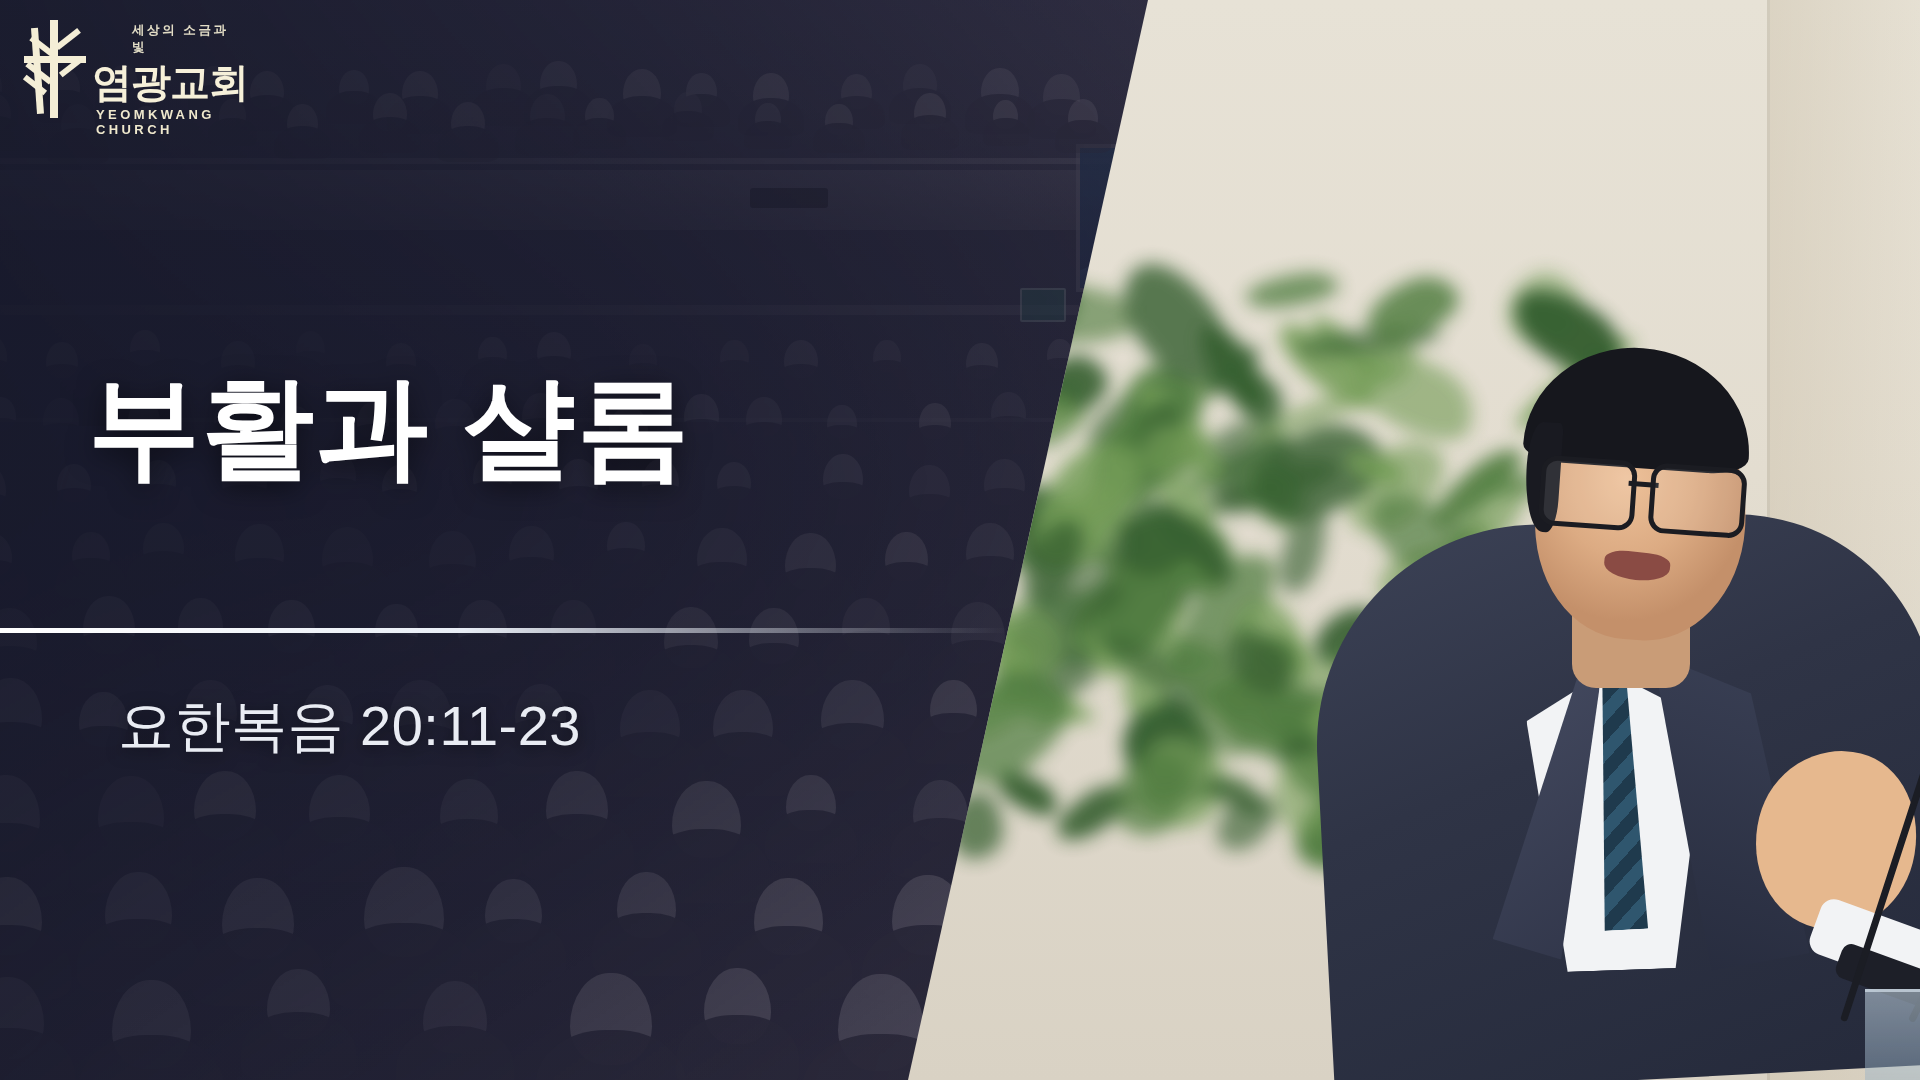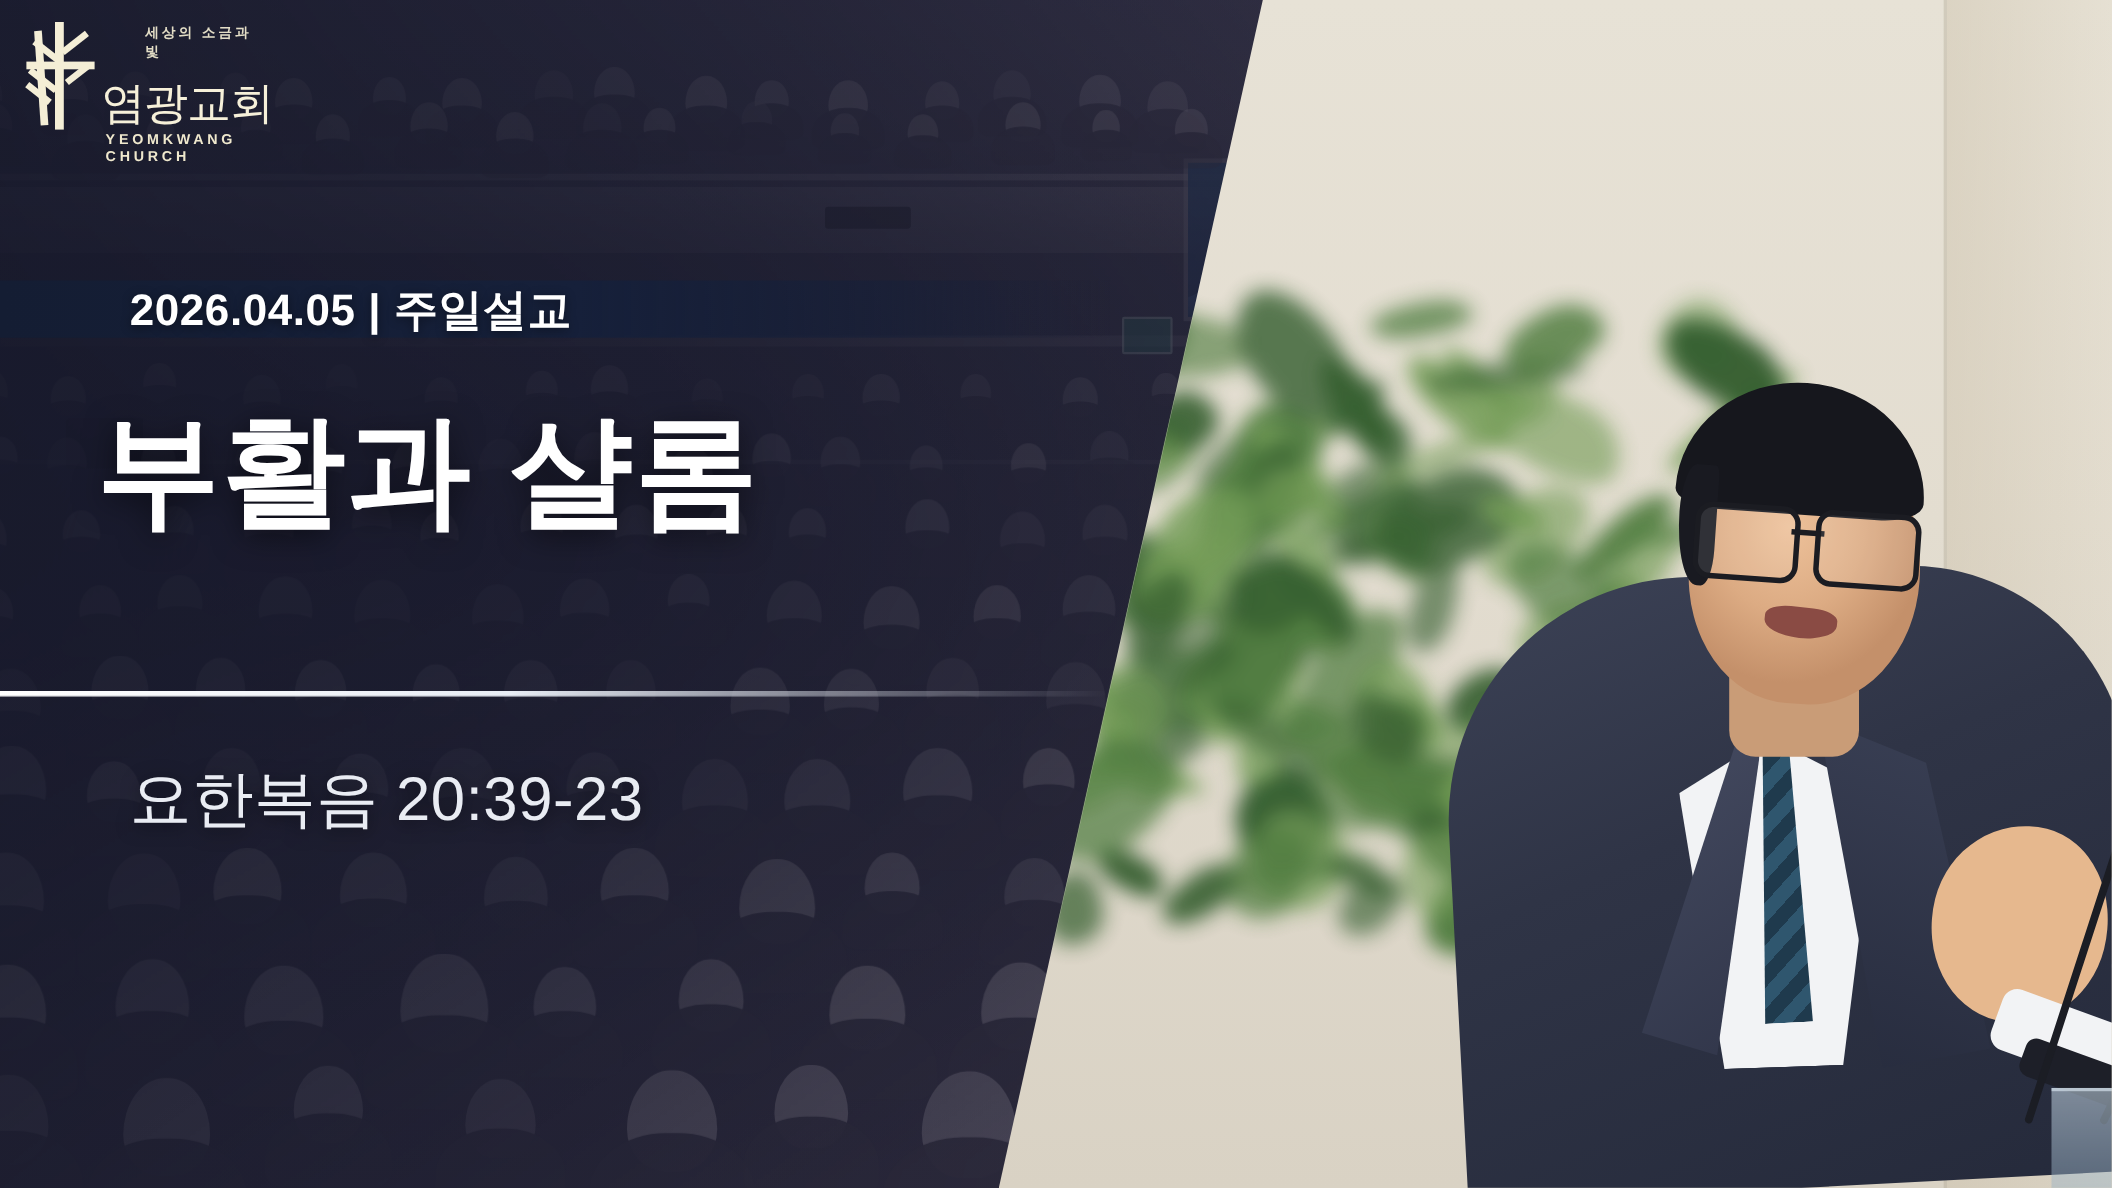--- a/index.html
+++ b/index.html
@@ -185,21 +185,21 @@
 
   
   .logo{position:absolute;left:18px;top:14px;width:230px;height:110px;}
   .logo-mark{position:absolute;left:0;top:0;width:74px;height:104px;}
   .logo-words{position:absolute;left:74px;top:8px;}
   .logo-tag{
     color:#f2ecd2;font-size:12.5px;font-weight:700;letter-spacing:2.6px;
     margin-left:40px;opacity:.93;
   }
   .logo-name{
-    color:#f6f0d9;font-size:40px;font-weight:400;letter-spacing:-1px;line-height:1;margin-top:18px;
+    color:#f6f0d9;font-size:40px;font-weight:700;letter-spacing:-1px;line-height:1;margin-top:6px;
   }
   .logo-en{
     color:#efe8cd;font-size:13px;font-weight:700;letter-spacing:3.4px;margin-top:5px;margin-left:4px;
   }
 </style>
 </head>
 <body>
 
 <div class="stage">
 
@@ -555,25 +555,22 @@
         </g>
       </svg>
     </div>
     <div class="logo-words">
       <div class="logo-tag">세상의 소금과 빛</div>
       <div class="logo-name">염광교회</div>
       <div class="logo-en">YEOMKWANG CHURCH</div>
     </div>
   </div>
 
-  <div class="date-bar">
-    <div class="date-text">2026.04.05 | 주일설교</div>
+
+  <div class="sermon-title">부활과 샬롬</div>
+
+  <div class="divider"></div>
+
+  <div class="meta">
+    <div>요한복음 20:11-23</div>
   </div>
 
-  <div class="sermon-title">부활과 샬롬</div>
-
-  <div class="divider"></div>
-
-  <div class="meta">
-    <div>요한복음 20:39-23</div>
-  </div>
-
 </div>
 
 </body></html>

